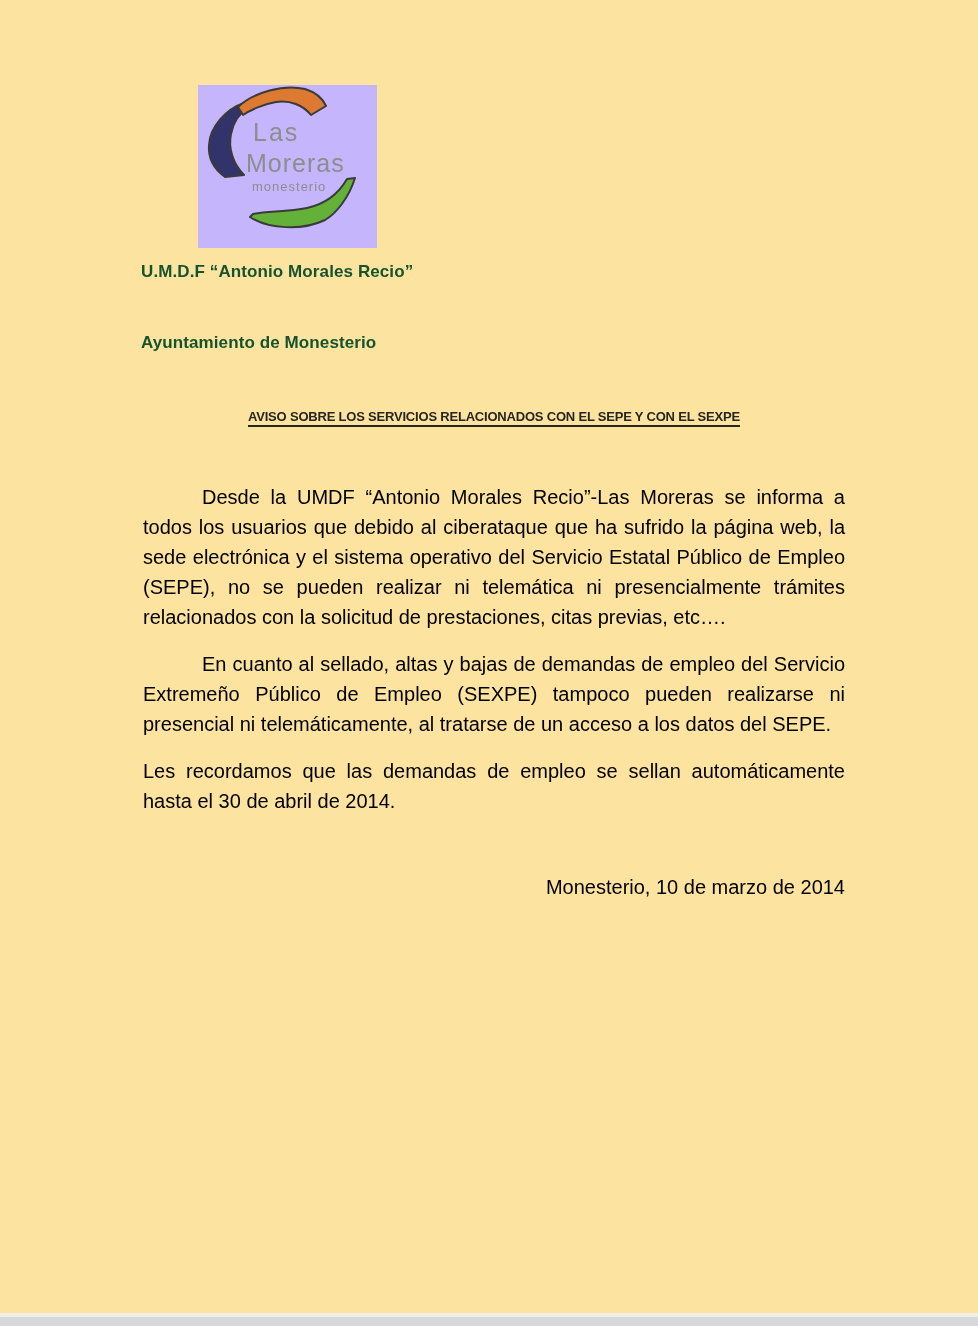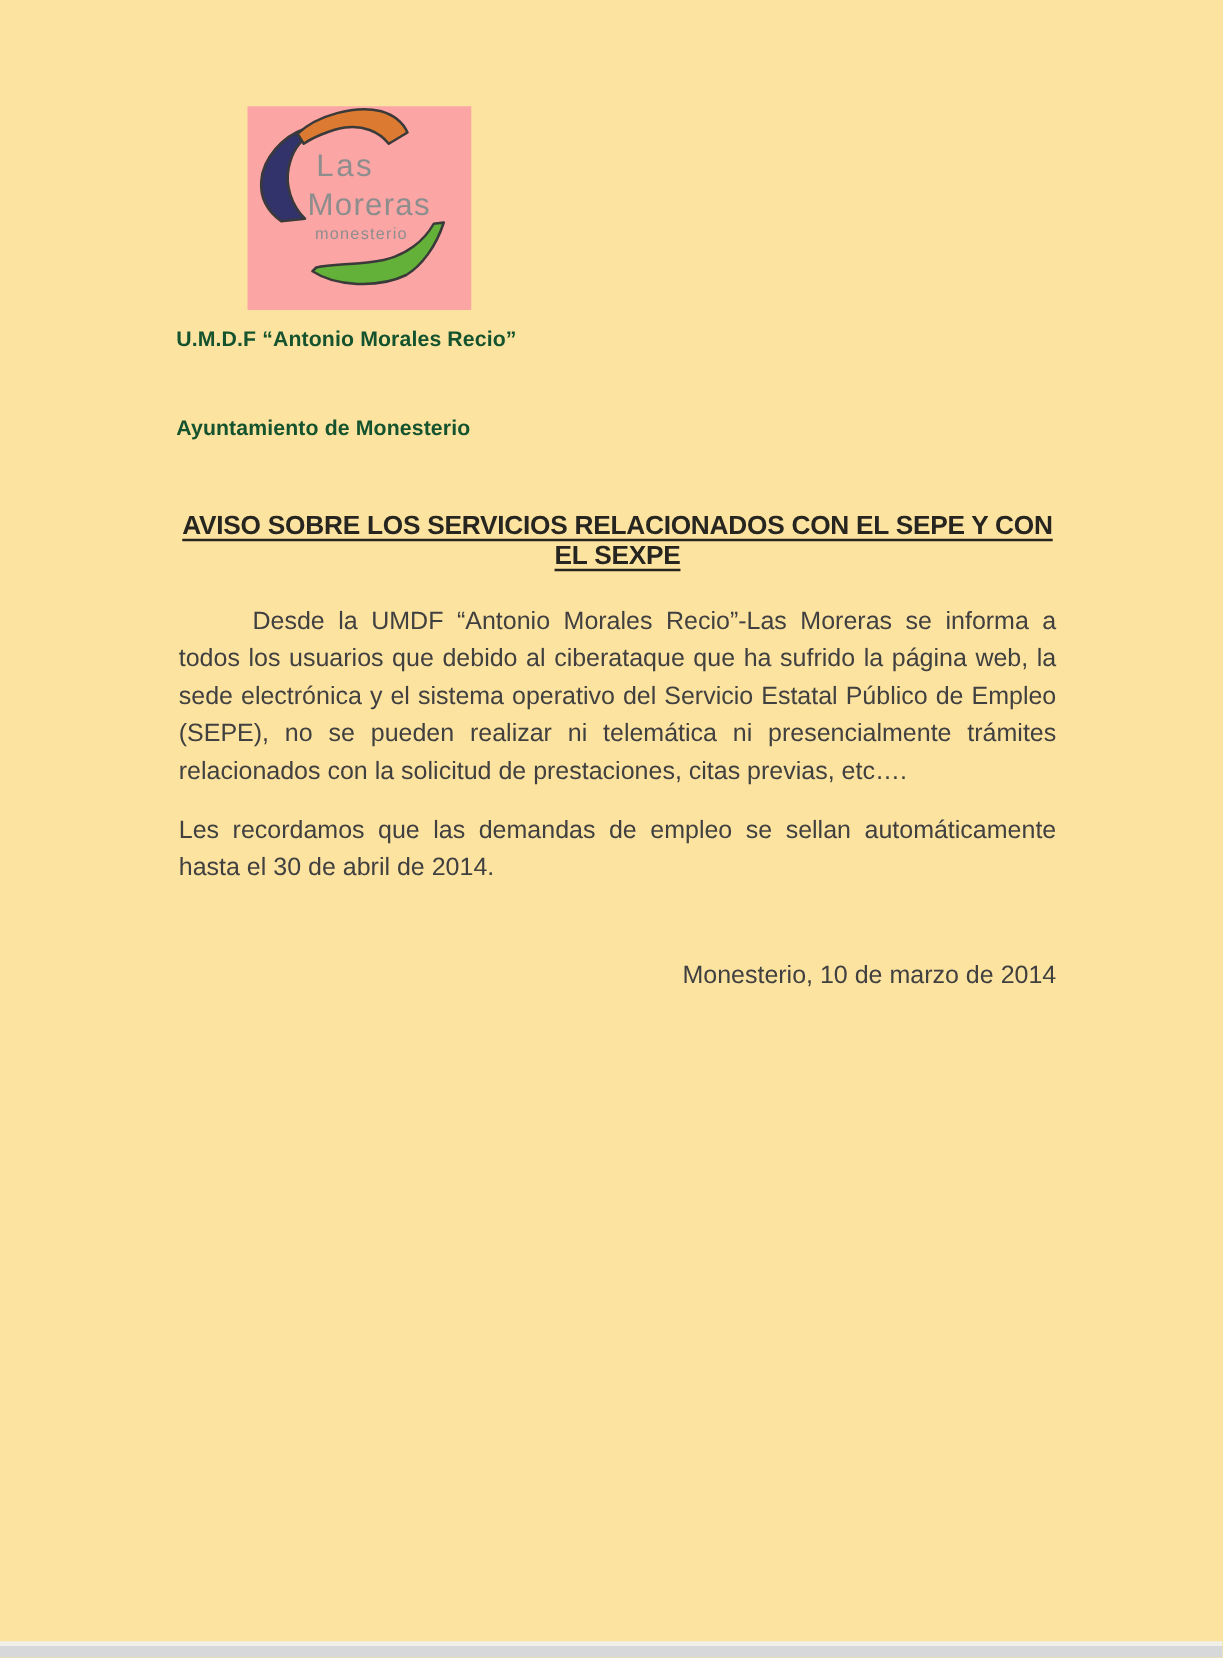--- a/index.html
+++ b/index.html
@@ -18,21 +18,21 @@
   .sheet {
     position: absolute;
     inset: 0;
   }
   .logo-box {
     position: absolute;
     left: 198px;
     top: 85px;
     width: 179px;
     height: 163px;
-    background: #fca5a5;
+    background: #c4b5fd;
   }
   .logo-box svg {
     display: block;
     width: 100%;
     height: 100%;
   }
   .org-line {
     position: absolute;
     left: 141px;
     font-size: 17px;
@@ -42,42 +42,42 @@
   }
   .org-line.first { top: 262px; }
   .org-line.second { top: 298px; margin-top: 35px; }
   .notice-title {
     position: absolute;
     left: 143px;
     top: 409px;
     width: 702px;
     margin: 0;
     text-align: center;
-    font-size: 21px;
+    font-size: 13px;
     font-weight: bold;
     color: #272520;
     letter-spacing: -0.2px;
   }
   .notice-title span {
     text-decoration: underline;
     text-decoration-thickness: 2px;
     text-underline-offset: 4px;
   }
   .text-block {
     position: absolute;
     left: 143px;
     top: 482px;
     width: 702px;
   }
   .text-block p {
     margin: 0 0 17px 0;
     font-size: 20px;
     line-height: 30px;
     text-align: justify;
-    color: #404040;
+    color: #000000;
   }
   .text-block p.indent {
     text-indent: 59px;
   }
   .dateline {
     margin-top: 56px !important;
     text-align: right !important;
   }
   .photo-edge {
     position: absolute;
@@ -104,19 +104,20 @@
     </svg>
   </div>
 
   <div class="org-line first">U.M.D.F “Antonio Morales Recio”</div>
   <div class="org-line second">Ayuntamiento de Monesterio</div>
 
   <h1 class="notice-title"><span>AVISO SOBRE LOS SERVICIOS RELACIONADOS CON EL SEPE Y CON EL SEXPE</span></h1>
 
   <div class="text-block">
     <p class="indent">Desde la UMDF “Antonio Morales Recio”-Las Moreras se informa a todos los usuarios que debido al ciberataque que ha sufrido la página web, la sede electrónica y el sistema operativo del Servicio Estatal Público de Empleo (SEPE), no se pueden realizar ni telemática ni presencialmente trámites relacionados con la solicitud de prestaciones, citas previas, etc….</p>
+    <p class="indent">En cuanto al sellado, altas y bajas de demandas de empleo del Servicio Extremeño Público de Empleo (SEXPE) tampoco pueden realizarse ni presencial ni telemáticamente, al tratarse de un acceso a los datos del SEPE.</p>
     <p>Les recordamos que las demandas de empleo se sellan automáticamente hasta el 30 de abril de 2014.</p>
     <p class="dateline">Monesterio, 10 de marzo de 2014</p>
   </div>
 
   <div class="photo-edge"></div>
 
 </div>
 
 </body></html>

